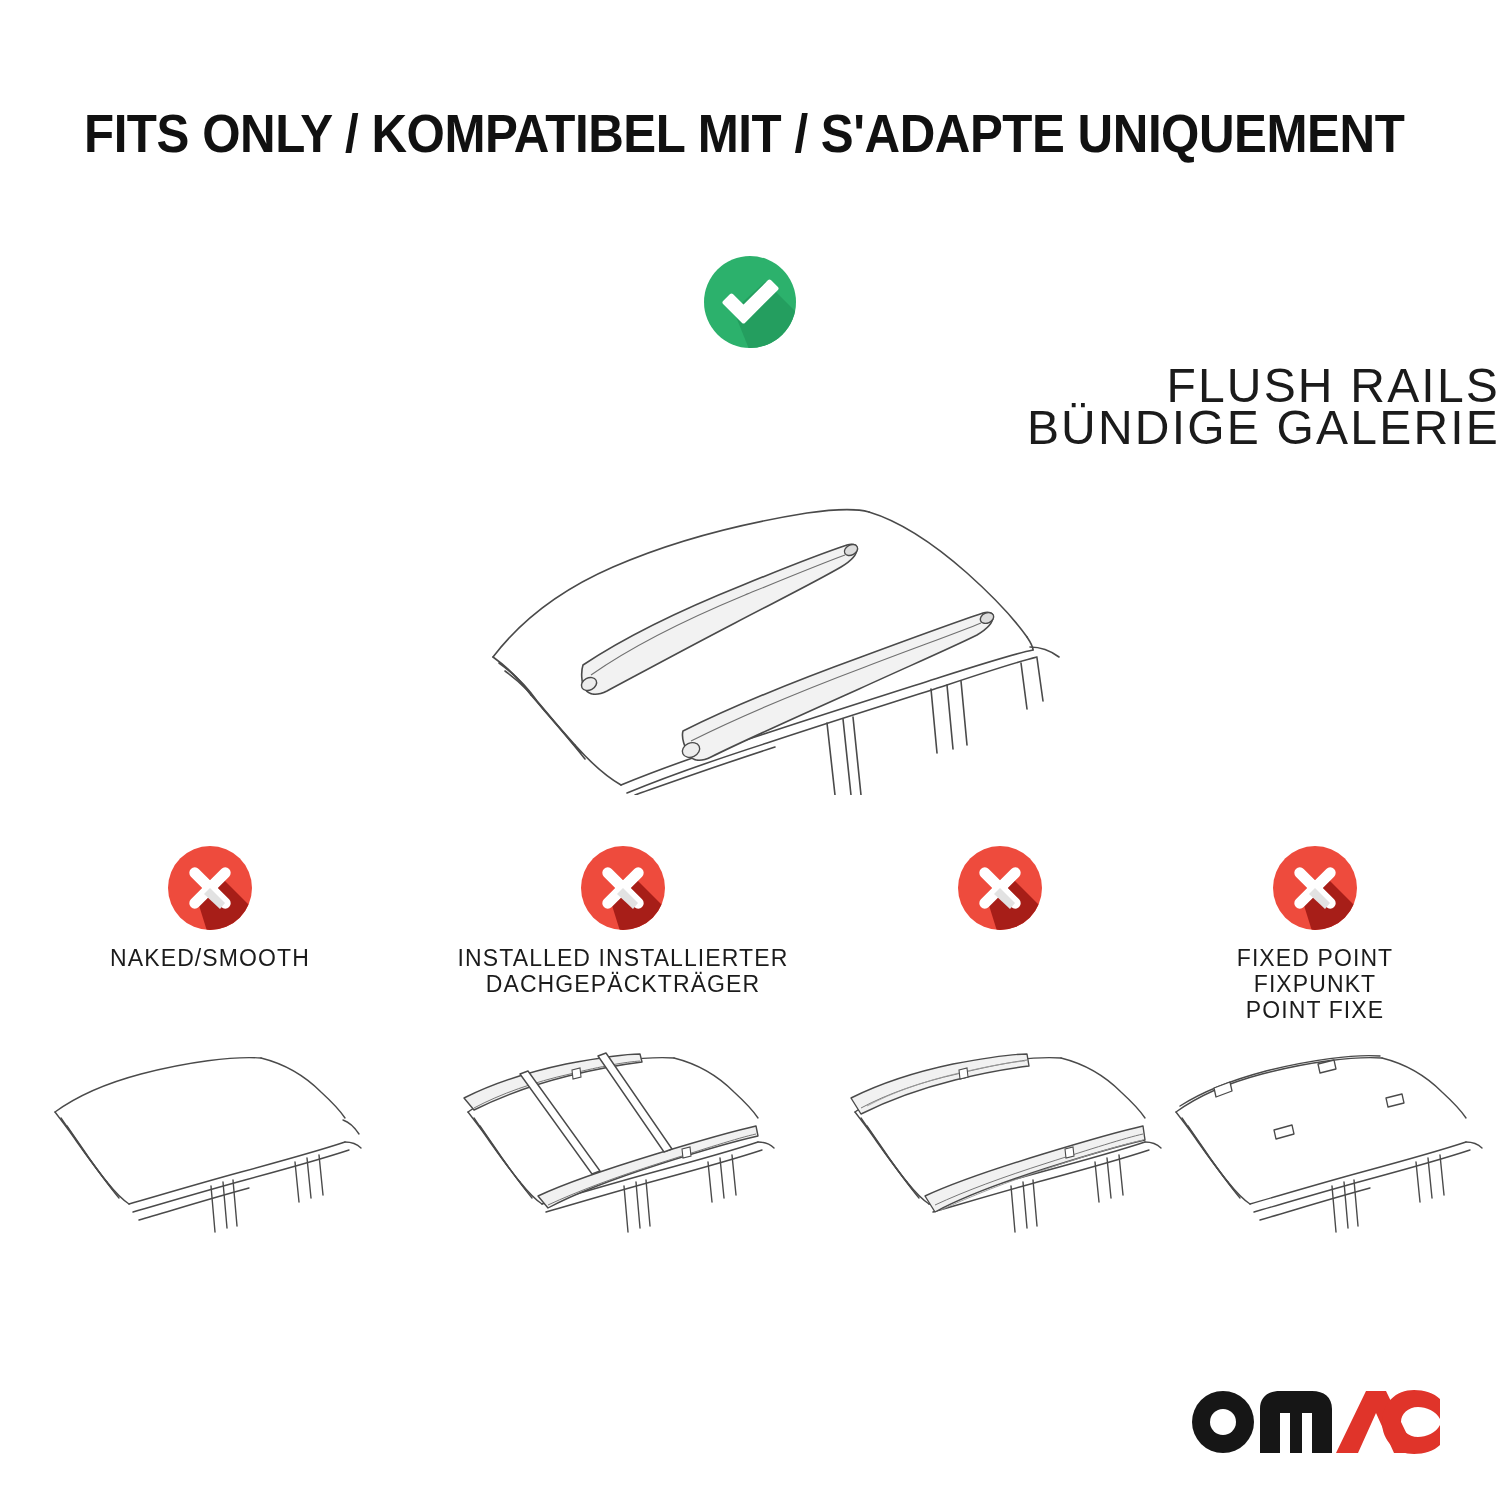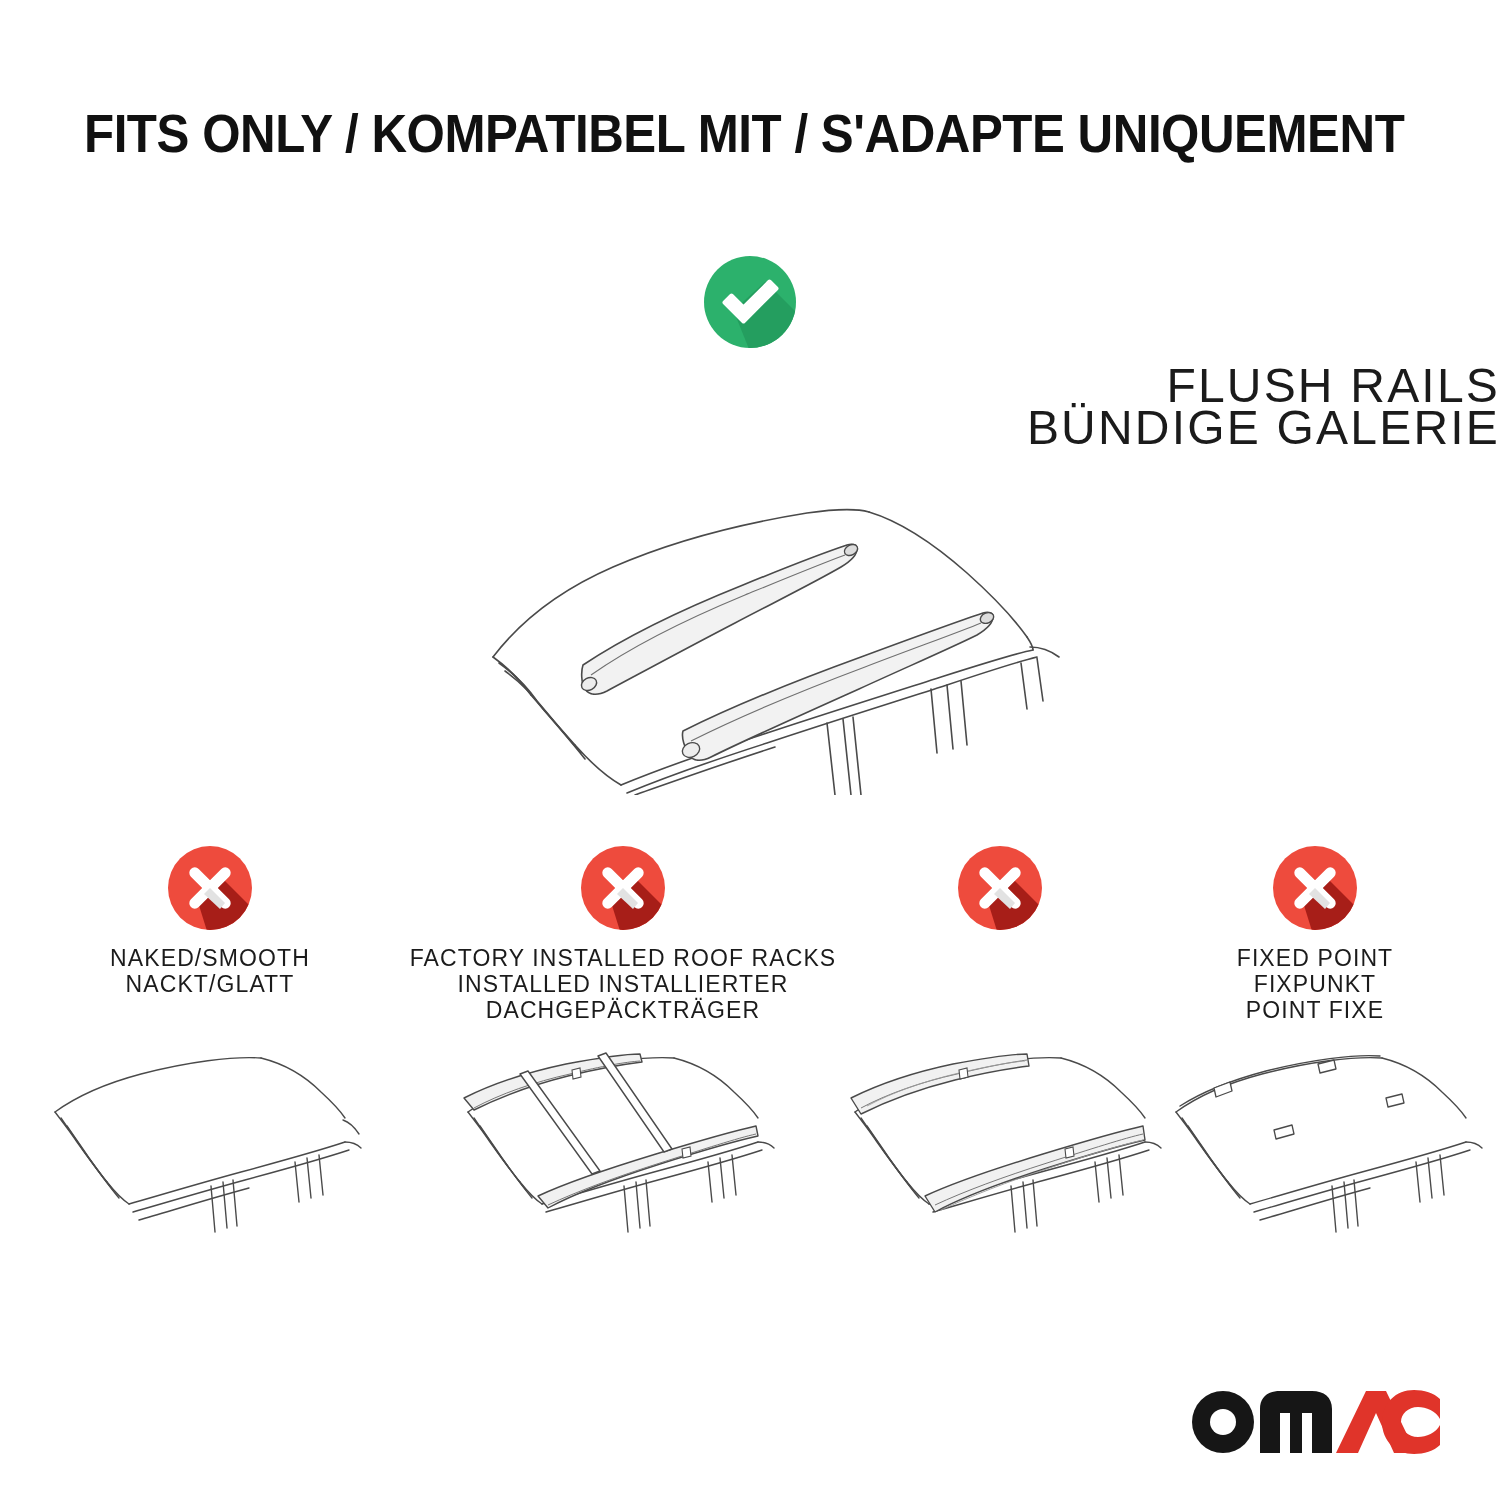--- a/index.html
+++ b/index.html
@@ -200,21 +200,20 @@
         </g>
         <g clip-path="url(#clipX0)">
           <rect x="37.5" y="16" width="11" height="54" rx="5.5" transform="rotate(45 43 43)" fill="#FFFFFF"></rect>
           <rect x="37.5" y="16" width="11" height="54" rx="5.5" transform="rotate(-45 43 43)" fill="#FFFFFF"></rect>
           <path d="M43 43 L58 58 L53 64 L37 49 Z" fill="#E2E2E2"></path>
         </g>
       </svg>
     </div>
     <div class="excl-labels">
       <div class="excl-label">NAKED/SMOOTH</div>
-      <div class="excl-label">NACKT/GLATT</div>
     </div>
     <div class="excl-illustration">
       <svg width="330" height="230" viewBox="0 0 330 230">
         <g fill="none" stroke="#4A4A4A" stroke-width="1.4" stroke-linecap="round" stroke-linejoin="round">
           <path d="M18 62 C40 46 70 33 104 24 C150 12 196 6 224 8"></path>
           <path d="M224 8 C248 14 268 26 284 42 C296 53 304 62 308 68"></path>
           <path d="M18 62 C24 70 32 80 40 92 C50 106 60 120 70 132"></path>
           <path d="M70 132 C78 142 86 150 92 154"></path>
           <path d="M24 68 C30 77 38 88 46 100 C56 114 66 128 76 140"></path>
           <path d="M30 76 C36 85 44 96 52 108 C62 122 72 136 82 148"></path>
@@ -247,21 +246,20 @@
           <path d="M54 32 L86 64 L86 86 L40 86 L30 54 Z" fill="#A71E18"></path>
         </g>
         <g clip-path="url(#clipX1)">
           <rect x="37.5" y="16" width="11" height="54" rx="5.5" transform="rotate(45 43 43)" fill="#FFFFFF"></rect>
           <rect x="37.5" y="16" width="11" height="54" rx="5.5" transform="rotate(-45 43 43)" fill="#FFFFFF"></rect>
           <path d="M43 43 L58 58 L53 64 L37 49 Z" fill="#E2E2E2"></path>
         </g>
       </svg>
     </div>
     <div class="excl-labels">
-      <div class="excl-label">FACTORY INSTALLED ROOF RACKS</div>
       <div class="excl-label">INSTALLED INSTALLIERTER</div>
       <div class="excl-label">DACHGEPÄCKTRÄGER</div>
     </div>
     <div class="excl-illustration">
       <svg width="330" height="230" viewBox="0 0 330 230">
         <g fill="none" stroke="#4A4A4A" stroke-width="1.4" stroke-linecap="round" stroke-linejoin="round">
 
           <path d="M18 62 C40 46 70 33 104 24 C150 12 196 6 224 8"></path>
           <path d="M224 8 C248 14 268 26 284 42 C296 53 304 62 308 68"></path>
           <path d="M18 62 C24 70 32 80 40 92 C50 106 60 120 70 132"></path>

